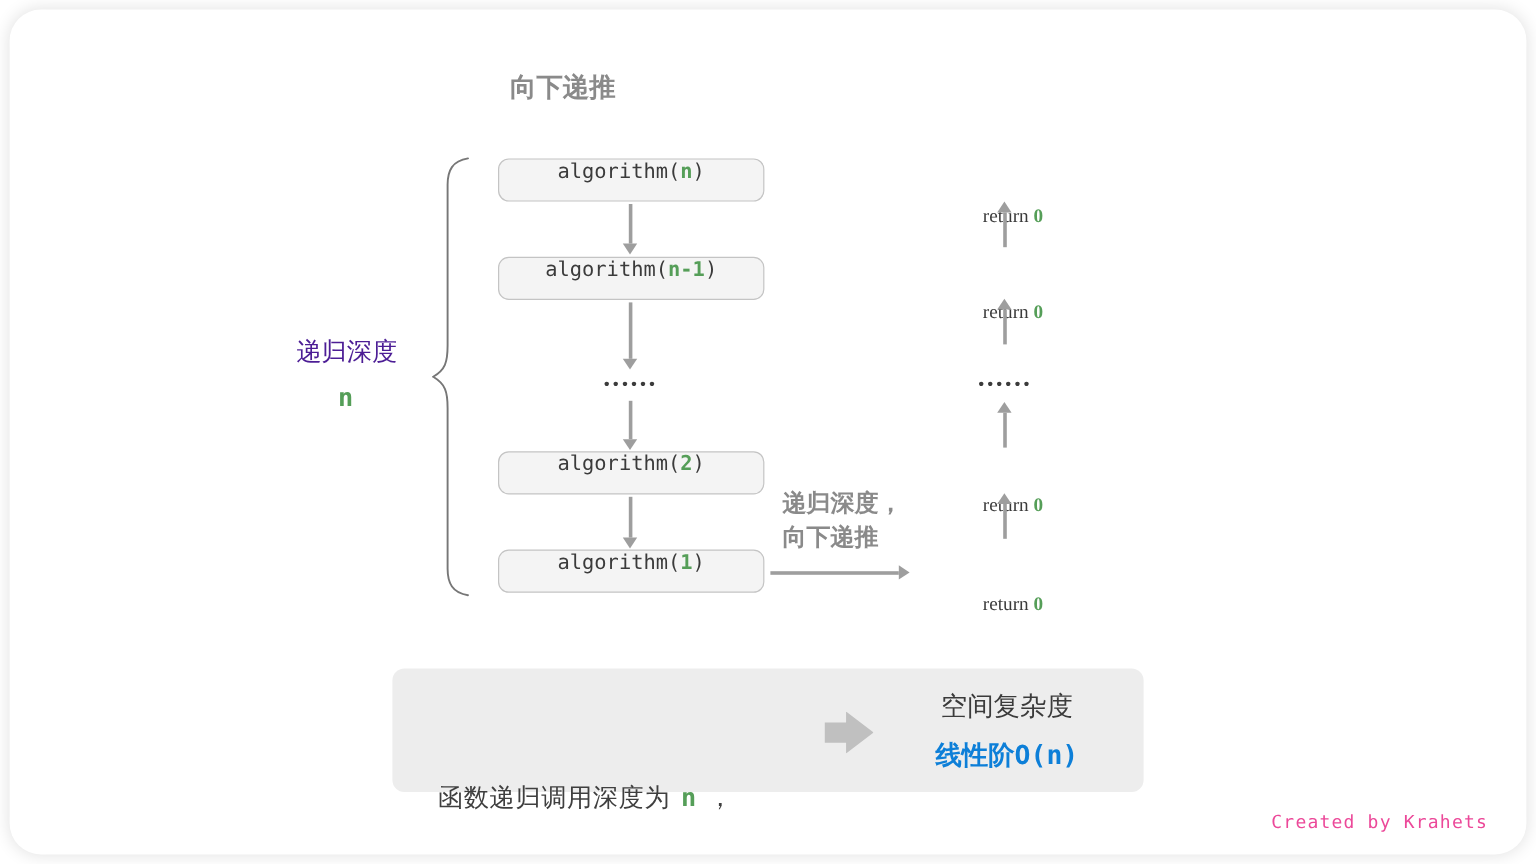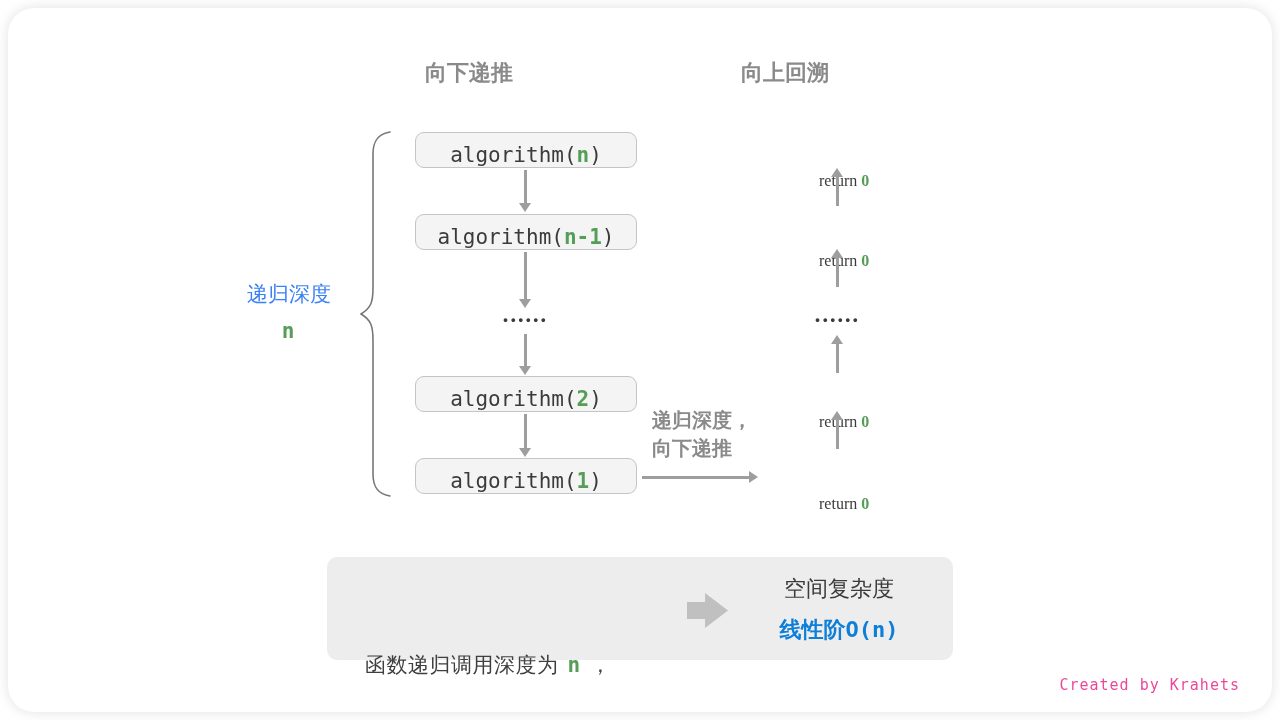--- a/index.html
+++ b/index.html
@@ -17,23 +17,23 @@
   .mono { font-family: "DejaVu Sans Mono", "Liberation Mono", monospace; }
 
   .heading {
     font-size: 22px; font-weight: bold; color: #8a8a8a;
     width: 200px; 
   }
 
   .call-box {
     left: 415px; width: 222px; height: 36px;
     background: #f4f4f4; border: 1.5px solid #c4c4c4; border-radius: 9px;
-    display: flex; align-items: flex-end; justify-content: center;
+    display: flex; align-items: flex-start; justify-content: center;
     font-family: "DejaVu Sans Mono", "Liberation Mono", monospace;
-    font-size: 21px; color: #3b3b3b; white-space: pre;
+    font-size: 17px; color: #3b3b3b; white-space: pre;
   }
   .green { color: #559e58; font-weight: bold; }
 
   .return-row {
     left: 803px; width: 170px; height: 28px; line-height: 28px;
     font-family: Liberation Serif, serif;
     font-size: 16px; color: #3b3b3b; white-space: pre;
   }
 
   .dots {
@@ -58,21 +58,21 @@
     transform: translateY(-50%);
     border: 6px solid transparent; border-right: none; border-left: 9px solid #9e9e9e;
   }
 
   .trigger {
     left: 652px; top: 406px; font-size: 20px; font-weight: bold;
     color: #8a8a8a; line-height: 28px; white-space: nowrap;
   }
 
   .depth-label { left: 229px; top: 281px; width: 120px; text-align: center;
-    font-size: 21px; color: #3b82f6; line-height: 26px; }
+    font-size: 21px; color: #4c1d95; line-height: 26px; }
   .depth-value { left: 238px; top: 318px; width: 100px; text-align: center;
     font-size: 21px; line-height: 26px; }
 
   .summary-panel {
     left: 327px; top: 557px; width: 626px; height: 103px;
     background: #ededed; border-radius: 10px;
   }
   .summary-text {
     left: 365px; top: 570px; font-size: 21px; color: #3f3f3f;
     line-height: 38px; white-space: pre; letter-spacing: 0.5px;
@@ -96,21 +96,20 @@
   }
   .brace-svg { position: absolute; left: 360px; top: 130px; }
 </style>
 </head>
 <body>
 
 <div class="canvas">
   <div class="card"></div>
 
   <div class="abs heading" style="left:425px; top:58px;">向下递推</div>
-  <div class="abs heading" style="left:741px; top:58px;">向上回溯</div>
 
   <div class="abs depth-label">递归深度</div>
   <div class="abs depth-value mono green">n</div>
   <svg class="brace-svg" width="32" height="368" viewBox="0 0 32 368">
     <path d="M 30 2 C 17 4 13 12 13 24 L 13 158 C 13 172 11 178 1 184 C 11 190 13 196 13 210 L 13 344 C 13 356 17 364 30 366" fill="none" stroke="#777777" stroke-width="1.6" stroke-linecap="round"></path>
   </svg>
 
   <div class="abs call-box" style="top:132px;">
     <span>algorithm(</span><span class="green">n</span><span>)</span>
   </div>

